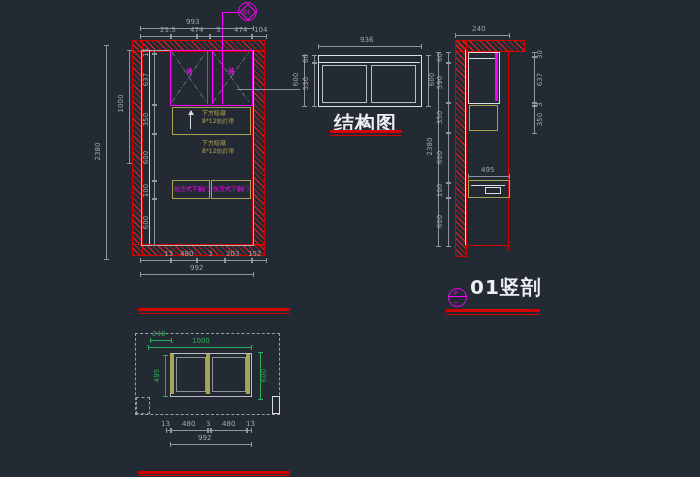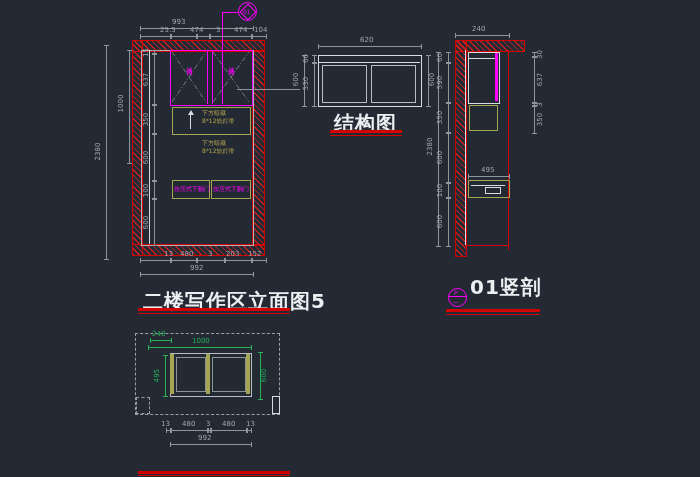--- a/index.html
+++ b/index.html
@@ -85,21 +85,21 @@
     <div>8*12轨灯带</div>
   </div>
 
   <div class="obox" style="left:172px;top:180px;width:36px;height:17px"></div>
   <div class="obox" style="left:211px;top:180px;width:38px;height:17px"></div>
   <div class="magtx" style="left:174px;top:186px">按压式下翻门</div>
   <div class="magtx" style="left:213px;top:186px">按压式下翻门</div>
 
   <div class="abs" style="left:237px;top:89px;width:63px;height:1px;background:var(--dim)"></div>
 
-  <div class="dtx" style="left:172px;top:19px">993</div>
+  <div class="dtx" style="left:186px;top:19px">993</div>
   <div class="dimh" style="left:140px;top:26px;width:112px"></div>
   <div class="dimh" style="left:140px;top:34px;width:30px"></div>
   <div class="dimh" style="left:170px;top:34px;width:26px"></div>
   <div class="dimh" style="left:196px;top:34px;width:13px"></div>
   <div class="dimh" style="left:209px;top:34px;width:42px"></div>
   <div class="dimh" style="left:251px;top:34px;width:14px"></div>
   <div class="dtx" style="left:160px;top:27px">25.5</div>
   <div class="dtx" style="left:190px;top:27px">474</div>
   <div class="dtx" style="left:216px;top:27px">3</div>
   <div class="dtx" style="left:234px;top:27px">474</div>
@@ -128,25 +128,24 @@
   <div class="dimv" style="left:152px;top:133px;height:47px"></div>
   <div class="dimv" style="left:152px;top:180px;height:18px"></div>
   <div class="dimv" style="left:152px;top:198px;height:46px"></div>
   <div class="dtx dtv" style="left:126px;top:49px">15</div>
   <div class="dtx dtv" style="left:126px;top:76px">637</div>
   <div class="dtx dtv" style="left:126px;top:116px">350</div>
   <div class="dtx dtv" style="left:126px;top:154px">600</div>
   <div class="dtx dtv" style="left:126px;top:187px">100</div>
   <div class="dtx dtv" style="left:126px;top:219px">600</div>
 
-  <div class="title" style="left:143px;top:288px">二楼写作区立面图5</div>
   <div class="redl" style="left:138px;top:308px;width:152px;height:3px"></div>
   <div class="redl" style="left:138px;top:313px;width:152px;height:1px"></div>
 
-  <div class="dtx" style="left:360px;top:37px">620</div>
+  <div class="dtx" style="left:360px;top:37px">936</div>
   <div class="dimh" style="left:318px;top:44px;width:102px"></div>
   <div class="abs" style="left:318px;top:55px;width:102px;height:50px;border:1px solid var(--white)"></div>
   <div class="wline" style="left:318px;top:62px;width:102px;height:1px"></div>
   <div class="abs" style="left:322px;top:65px;width:43px;height:36px;border:1px solid #b9bec3"></div>
   <div class="abs" style="left:371px;top:65px;width:43px;height:36px;border:1px solid #b9bec3"></div>
   <div class="dimv" style="left:302px;top:55px;height:50px"></div>
   <div class="dtx dtv" style="left:276px;top:76px">600</div>
   <div class="dimv" style="left:312px;top:55px;height:7px"></div>
   <div class="dimv" style="left:312px;top:62px;height:43px"></div>
   <div class="dtx dtv" style="left:286px;top:55px">60</div>

